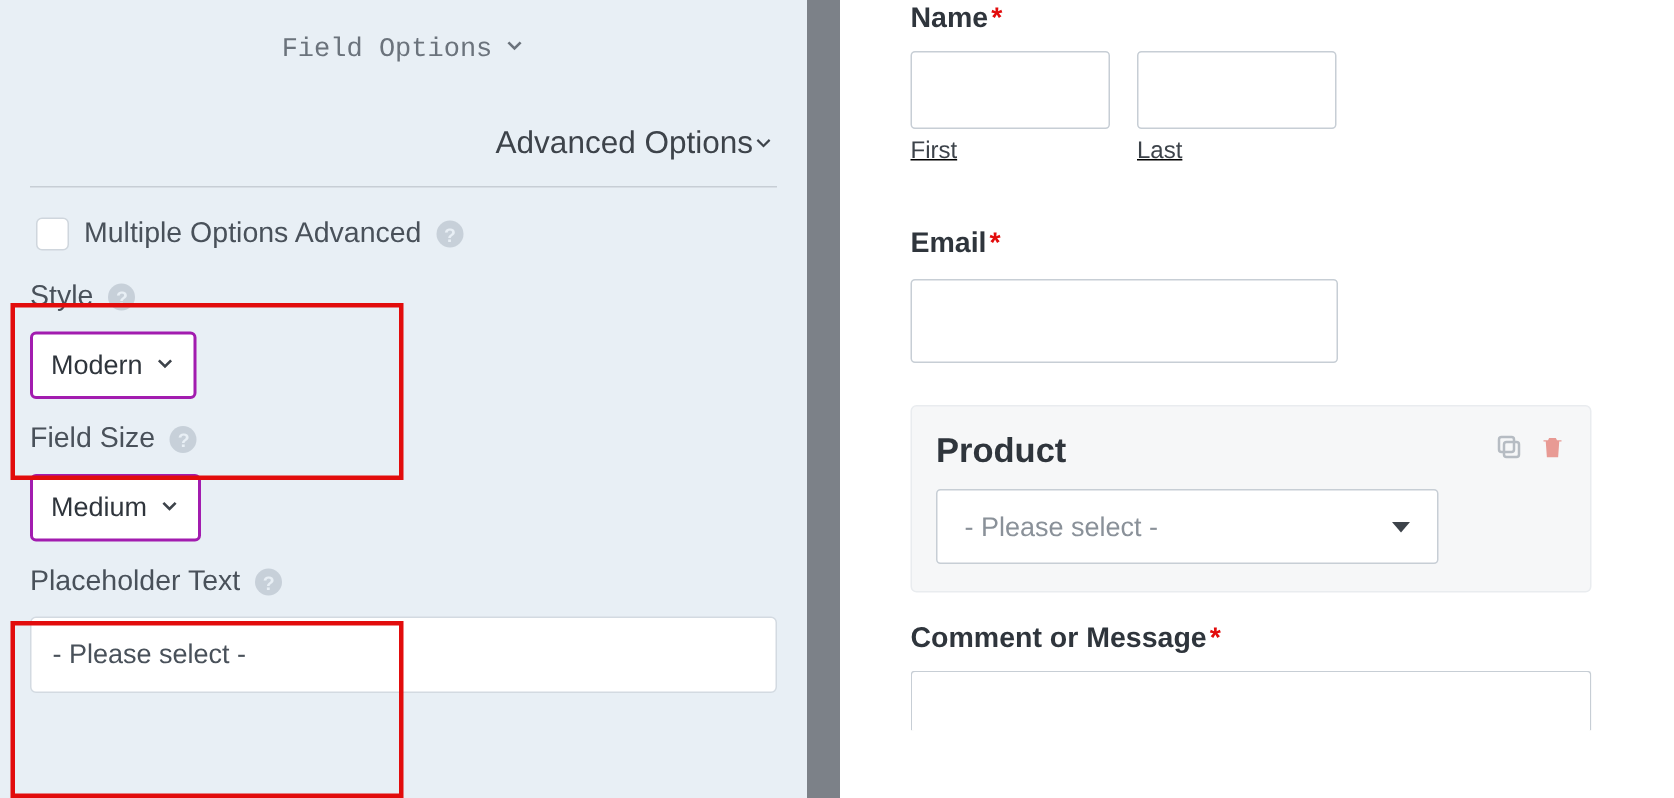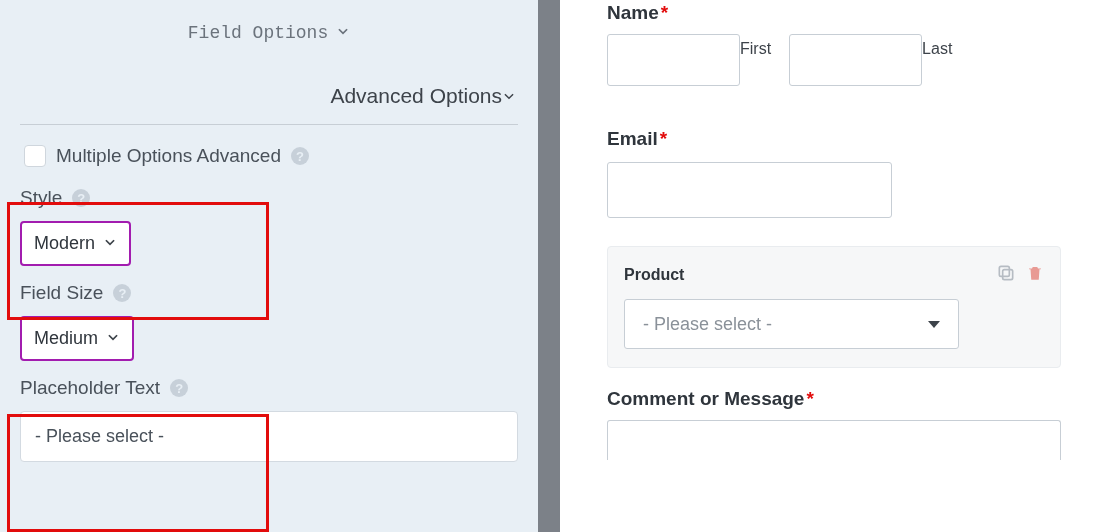--- a/index.html
+++ b/index.html
@@ -163,21 +163,22 @@
       margin-bottom: 10px;
     }
     .req { color: #e20c0c; margin-left: 2px; }
 
     .name-row {
       display: flex;
       gap: 18px;
     }
     .name-col {
       display: flex;
-      flex-direction: row;
+      flex-direction: column;
+      text-decoration: underline;
     }
     .name-input {
       width: 133px;
       height: 52px;
       border: 1px solid #c7ced5;
       border-radius: 3px;
       background: #fff;
     }
     .sub-label {
       font-size: 16px;
@@ -206,21 +207,21 @@
       padding: 16px 16px 18px 16px;
       position: relative;
     }
     .product-head {
       display: flex;
       align-items: center;
       justify-content: space-between;
       margin-bottom: 12px;
     }
     .product-title {
-      font-size: 16px;
+      font-size: 23px;
       font-weight: 700;
       color: #2f353c;
     }
     .product-actions {
       display: flex;
       gap: 10px;
       align-items: center;
     }
     .dup-icon svg { width: 20px; height: 20px; color: #b6bcc3; }
     .del-icon svg { width: 18px; height: 20px; color: #e89a94; }

